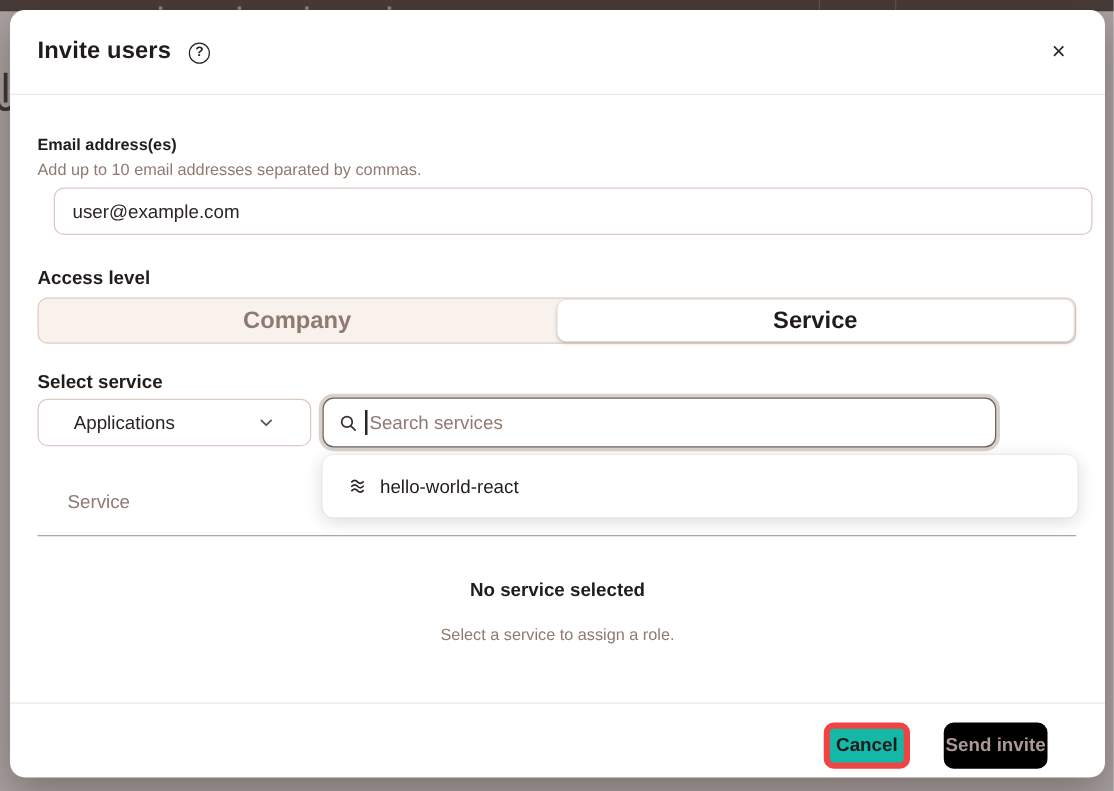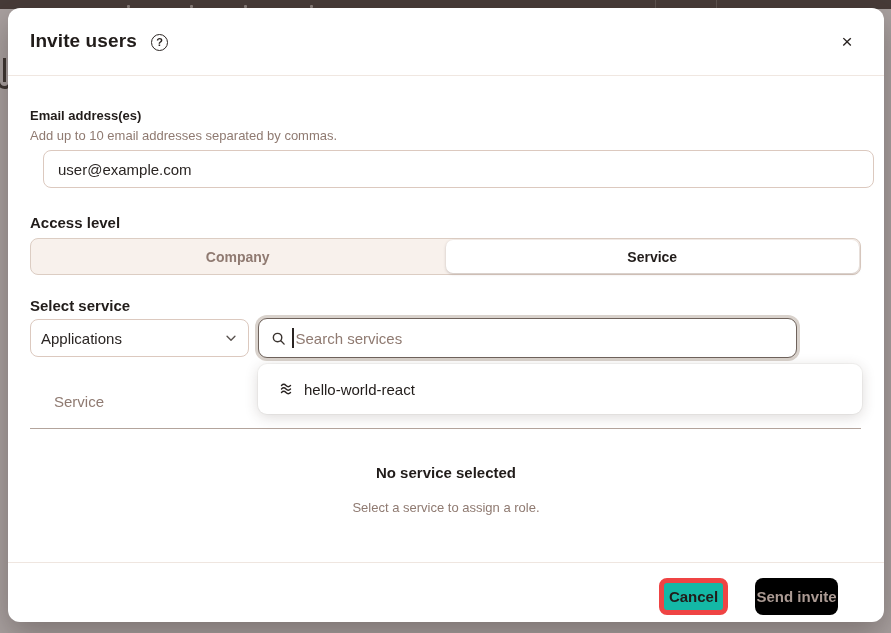--- a/index.html
+++ b/index.html
@@ -64,31 +64,31 @@
 
   .section-label { position:absolute; left:22px; font-size:15px; font-weight:700; color:#211c1a; }
 
   .segmented {
     position:absolute; left:22px; top:230px; width:831px; height:37px;
     background:#f8f1ec; border:1px solid #dccdc3; border-radius:8px;
     display:flex;
   }
   .segment {
     flex:1; display:flex; align-items:center; justify-content:center;
-    font-size:14px; font-weight:600; color:#8f7a71; cursor:pointer;text-align:center;
+    font-size:19px; font-weight:600; color:#8f7a71; cursor:pointer;text-align:center;
   }
   .segment.selected {
     background:#ffffff; color:#211c1a; border-radius:7px;
     box-shadow:0 1px 3px rgba(60,45,38,.25); margin:1px;
   }
 
   .select-box {
     position:absolute; left:22px; top:311px; width:219px; height:38px;
     border:1px solid #dcc9bf; border-radius:8px; background:#fff;
-    display:flex; align-items:center; padding:0 10px; cursor:pointer;
+    display:flex; align-items:center; padding:0 28px; cursor:pointer;
   }
   .select-box .value { font-size:15px; color:#2a2523; flex:1; }
   .chevron-icon { width:14px; height:14px; color:#5a5350; }
 
   .search-box {
     position:absolute; left:250px; top:310px; width:539px; height:40px;
     border:1.5px solid #6f635c; border-radius:9px; background:#fff;
     box-shadow:0 0 0 3px #d9d2cc;
     display:flex; align-items:center; padding:0 12px;
   }

